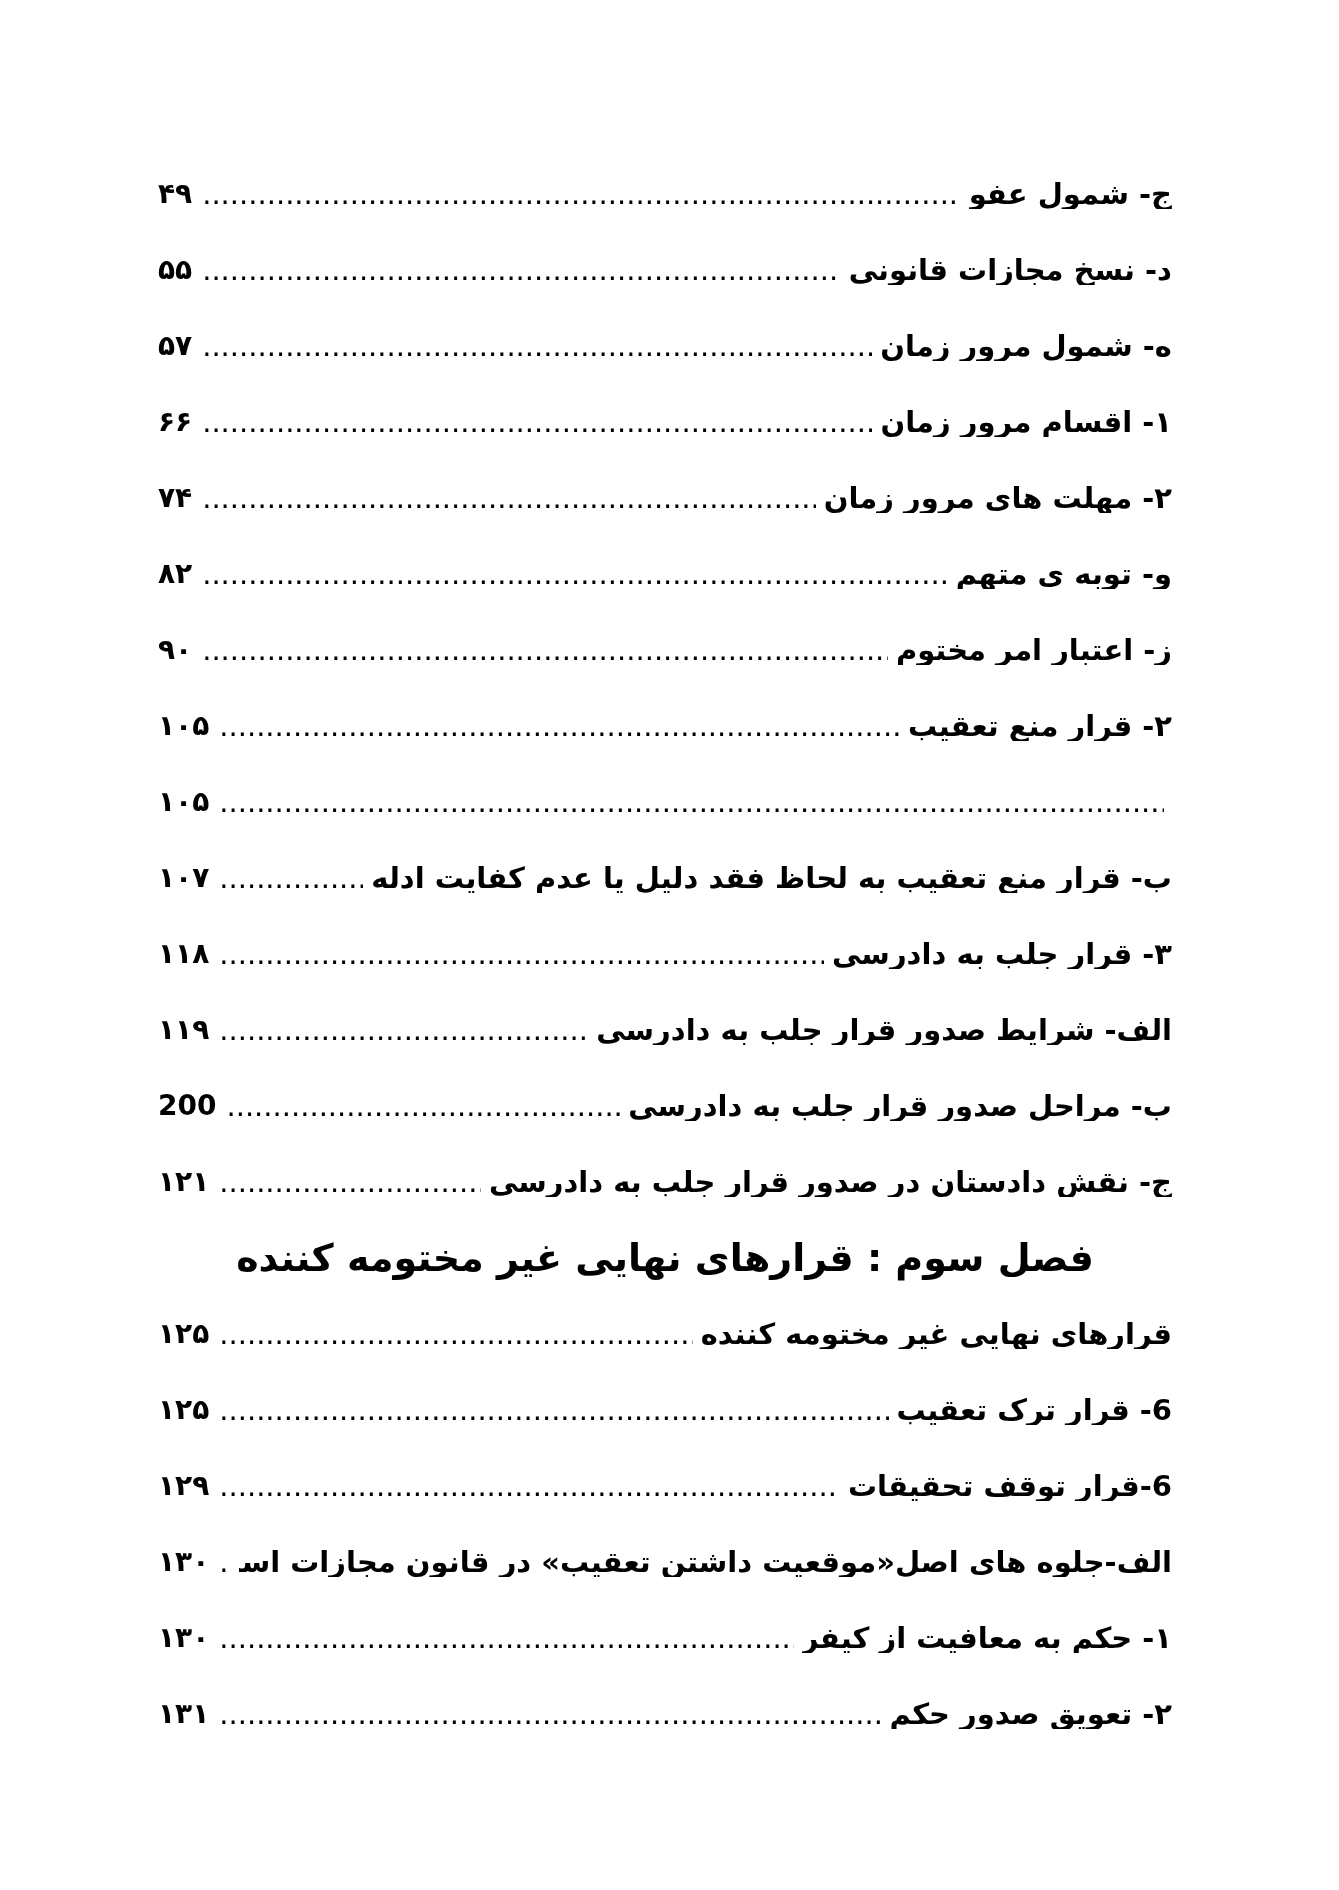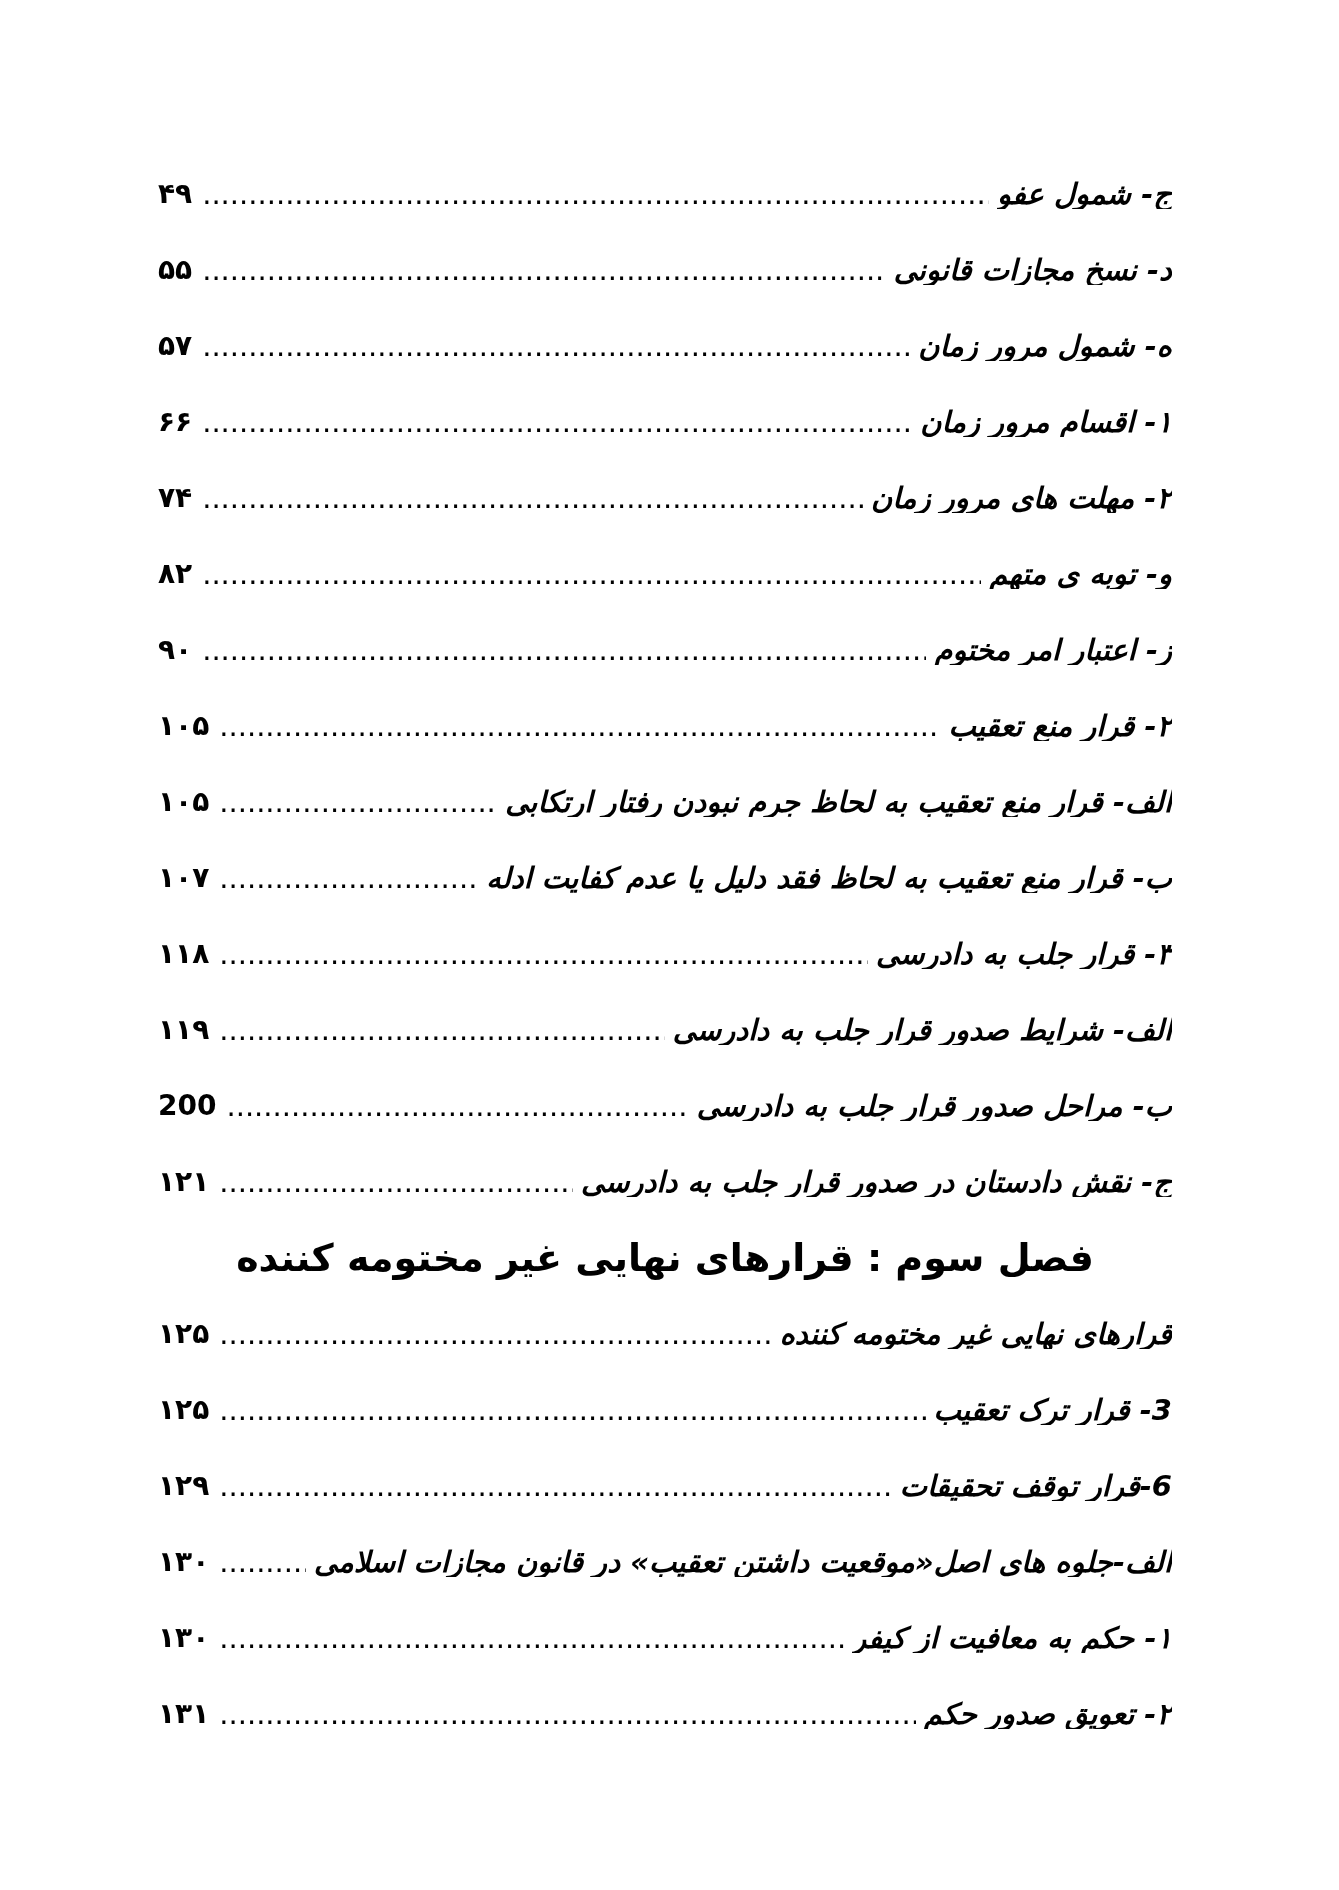--- a/index.html
+++ b/index.html
@@ -30,21 +30,20 @@
     align-items: center;
     height: 76px;
     font-size: 29px;
     line-height: 1;
   }
   .toc-row .title {
     font-weight: bold;
     white-space: nowrap;
     flex: 0 1 auto;
     overflow: hidden;
-    font-style: italic;
   }
   .toc-row .dots {
     flex: 1 1 0;
     min-width: 12px;
     overflow: hidden;
     white-space: nowrap;
     direction: ltr;
     text-align: left;
     font-size: 29px;
     margin: 0 8px 0 10px;
@@ -109,21 +108,20 @@
     <span class="title">ز- اعتبار امر مختوم</span>
     <span class="dots"></span>
     <span class="num">۹۰</span>
   </div>
       <div class="toc-row">
     <span class="title">۲- قرار منع تعقیب</span>
     <span class="dots"></span>
     <span class="num">۱۰۵</span>
   </div>
       <div class="toc-row">
-    <span class="title">الف- قرار منع تعقیب به لحاظ جرم نبودن رفتار ارتکابی</span>
     <span class="dots"></span>
     <span class="num">۱۰۵</span>
   </div>
       <div class="toc-row">
     <span class="title">ب- قرار منع تعقیب به لحاظ فقد دلیل یا عدم کفایت ادله</span>
     <span class="dots"></span>
     <span class="num">۱۰۷</span>
   </div>
       <div class="toc-row">
     <span class="title">۳- قرار جلب به دادرسی</span>
@@ -147,21 +145,21 @@
   </div>
       <div class="toc-chapter">
     <span>فصل  سوم : قرارهای نهایی غیر مختومه کننده</span>
   </div>
       <div class="toc-row">
     <span class="title">قرارهای نهایی غیر مختومه کننده</span>
     <span class="dots"></span>
     <span class="num">۱۲۵</span>
   </div>
       <div class="toc-row">
-    <span class="title">3- قرار ترک تعقیب</span>
+    <span class="title">6- قرار ترک تعقیب</span>
     <span class="dots"></span>
     <span class="num">۱۲۵</span>
   </div>
       <div class="toc-row">
     <span class="title">6-قرار توقف تحقیقات</span>
     <span class="dots"></span>
     <span class="num">۱۲۹</span>
   </div>
       <div class="toc-row">
     <span class="title">الف-جلوه های اصل«موقعیت داشتن تعقیب» در قانون مجازات اسلامی</span>

